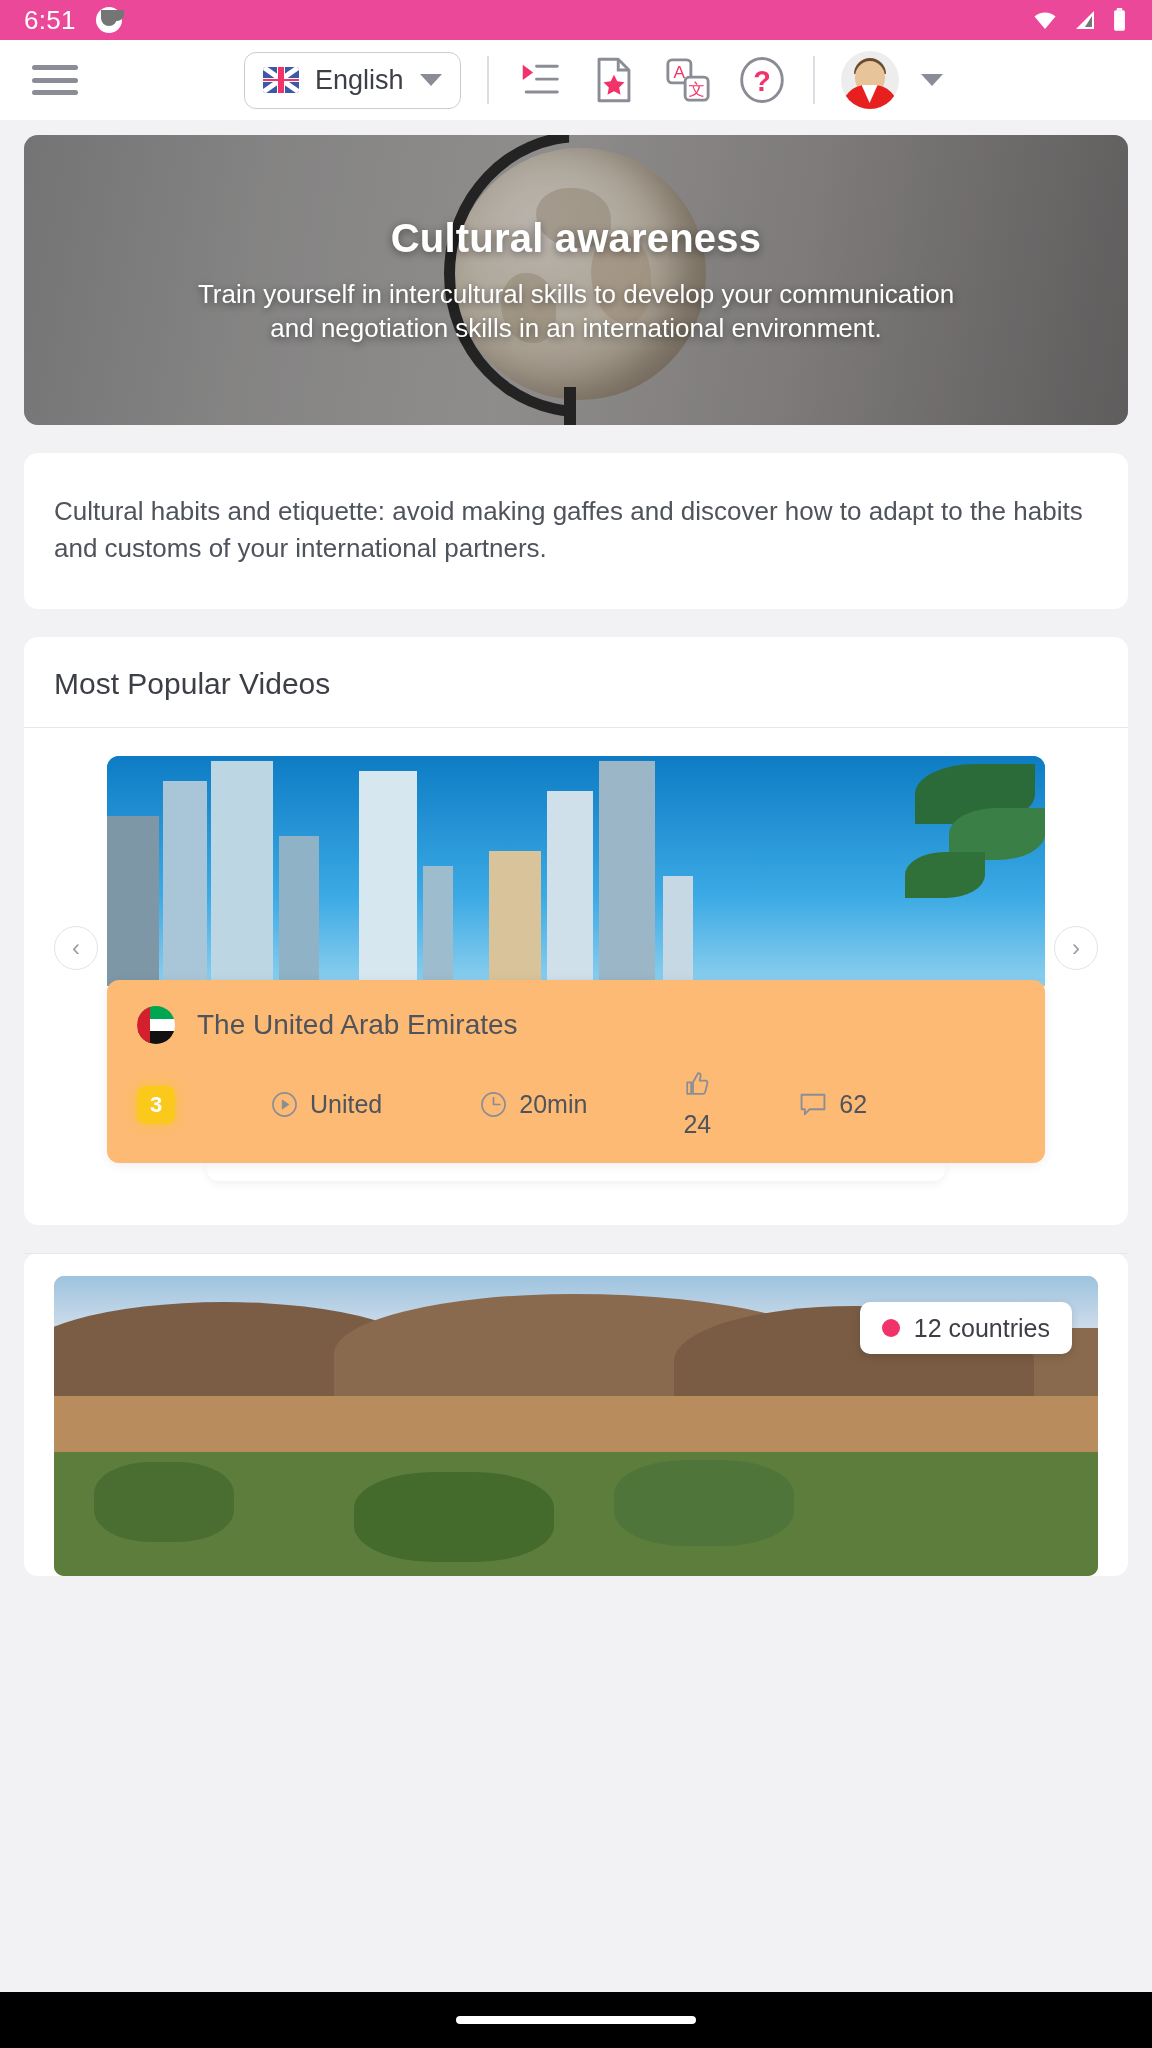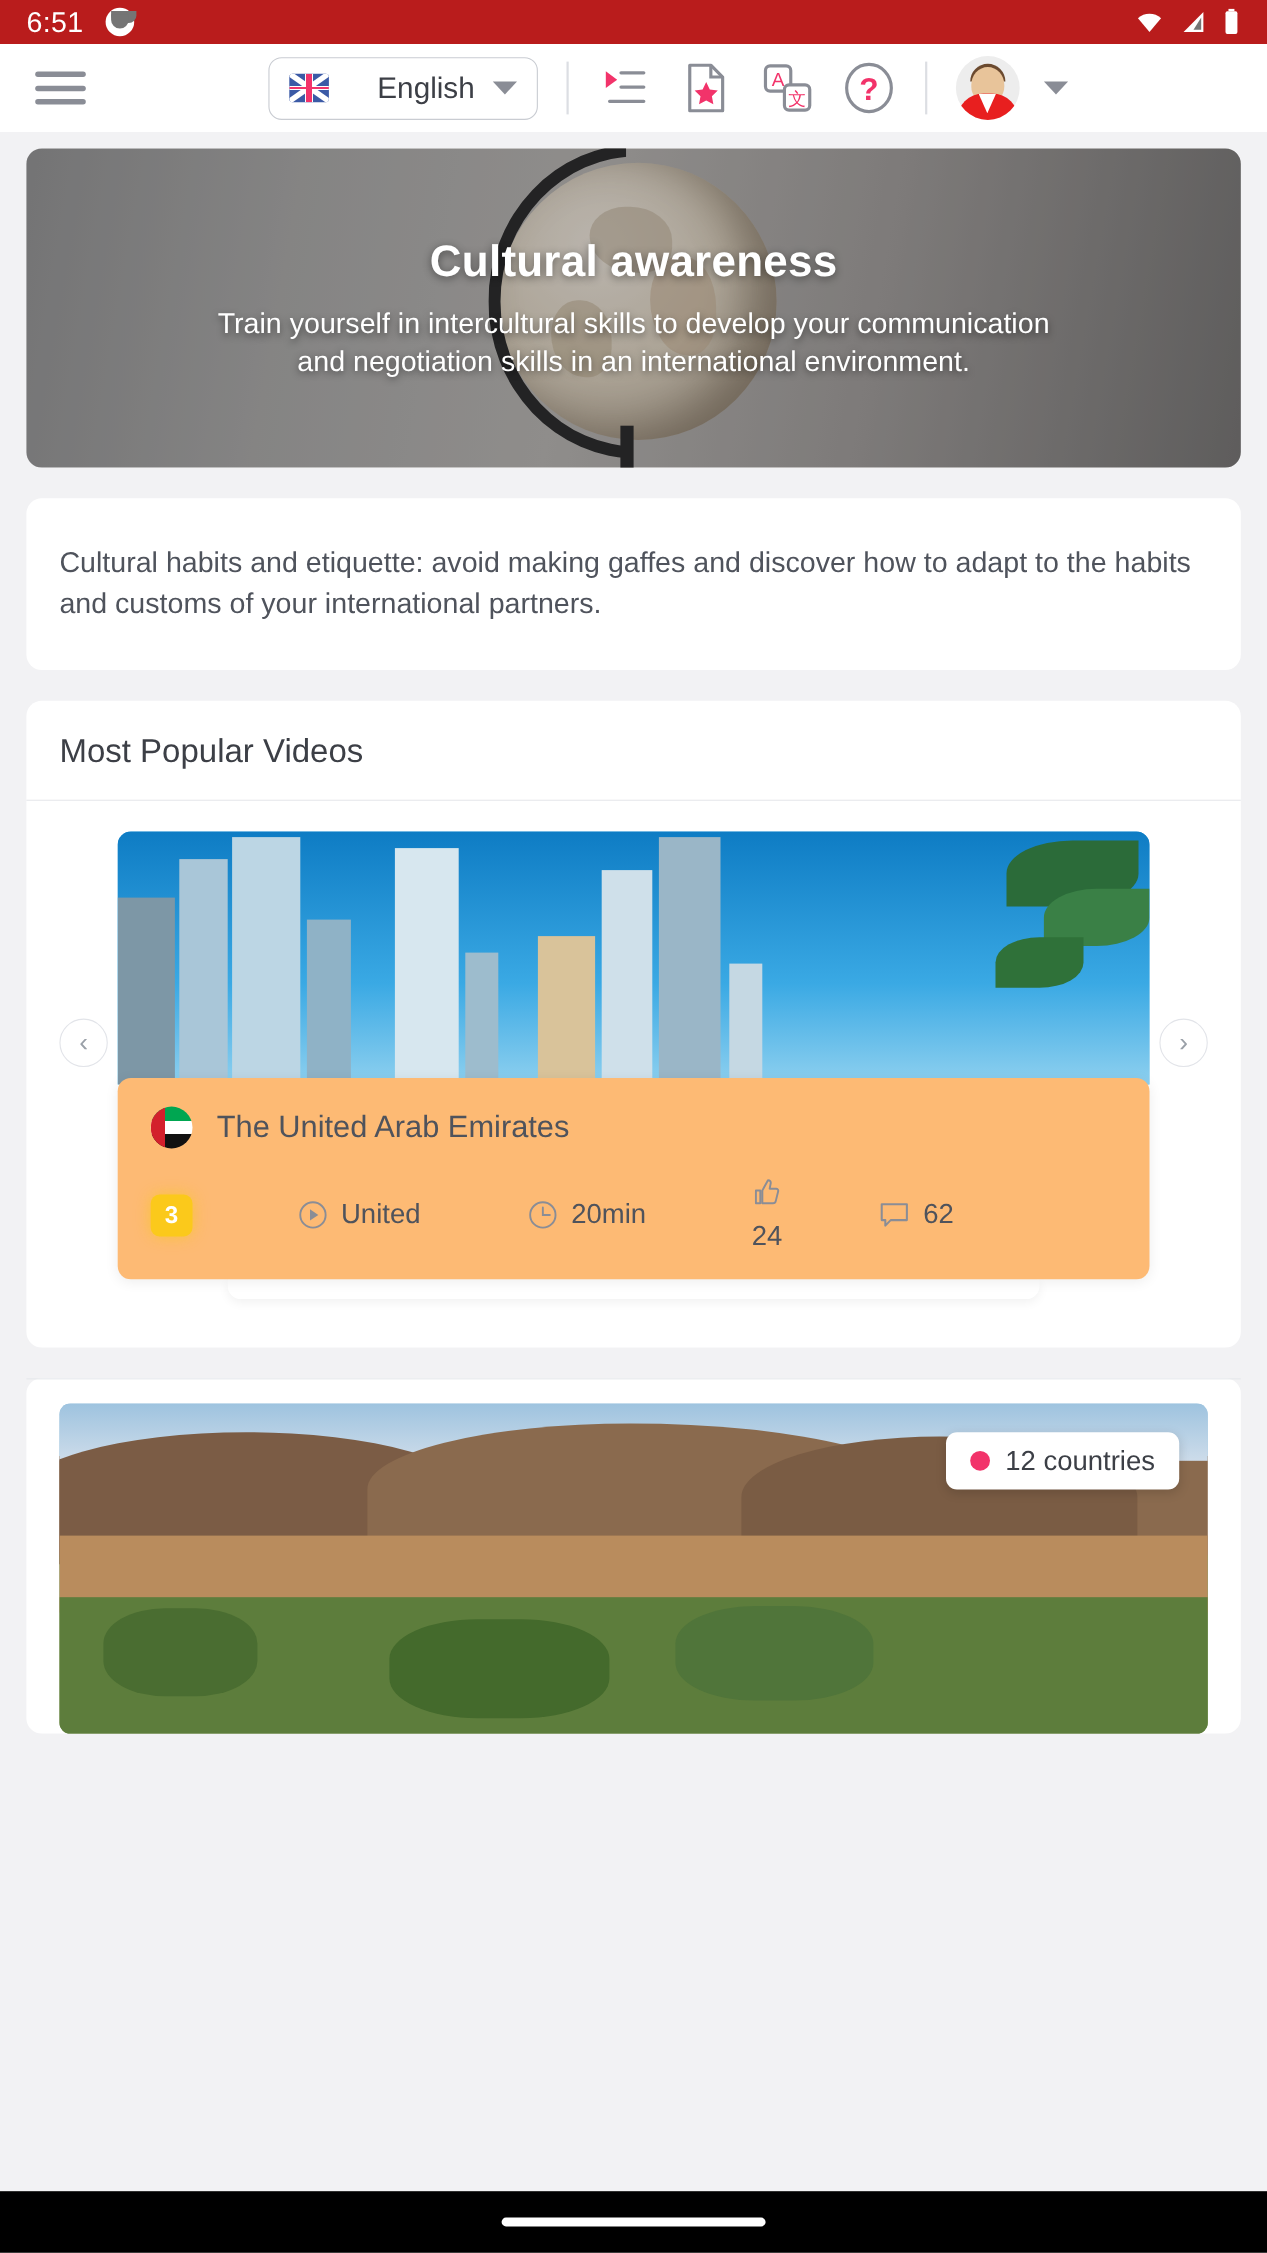--- a/index.html
+++ b/index.html
@@ -6,21 +6,21 @@
   html, body {
     width: 1152px; height: 2048px;
     background: #000;
     font-family: "Liberation Sans", sans-serif;
     overflow: hidden;
   }
   .phone { width: 1152px; height: 2048px; position: relative; background: #f2f2f4; display: flex; flex-direction: column; }
 
   
   .statusbar {
-    height: 40px; background: #b91c1c; flex: 0 0 40px;
+    height: 40px; background: #ec4899; flex: 0 0 40px;
     display: flex; align-items: center; padding: 0 24px; color: #fff;
   }
   .sb-time { font-size: 26px; letter-spacing: .3px; }
   .sb-appicon {
     width: 26px; height: 26px; border-radius: 50%; background: #fff;
     margin-left: 20px; position: relative;
   }
   .sb-appicon::after{
     content:""; position:absolute; left:5px; top:6px; width:16px; height:13px;
     background:#757575; border-radius: 0 0 8px 8px;
@@ -54,21 +54,21 @@
   }
   .flag-uk::after{
     content:""; position:absolute; inset:0;
     background:
       linear-gradient(to bottom, transparent 45%, #f2336a 45%, #f2336a 55%, transparent 55%),
       linear-gradient(to right, transparent 43%, #f2336a 43%, #f2336a 57%, transparent 57%);
   }
   .flag-diag{position:absolute;inset:0;overflow:hidden;}
   .flag-diag i{position:absolute;width:150%;height:5px;background:#fff;left:-25%;top:10px;transform:rotate(35deg);}
   .flag-diag i+i{transform:rotate(-35deg);}
-  .lang-label { font-size: 27px; color: #3c3f46; margin-left: 28px; }
+  .lang-label { font-size: 27px; color: #3c3f46; }
   .caret { width:0;height:0;border-left:11px solid transparent;border-right:11px solid transparent;border-top:12px solid #8a8d96; }
 
   .divider-v { width: 2px; height: 48px; background: #dcdee3; margin: 0 26px; }
 
   .hicons { display:flex; align-items:center; gap: 24px; }
   .hicon { width: 50px; height: 50px; display:flex;align-items:center;justify-content:center; cursor:pointer;}
 
   .avatar-wrap { display:flex; align-items:center; gap:22px; }
   .avatar {
     width: 58px; height: 58px; border-radius: 50%; background:#ededed;

